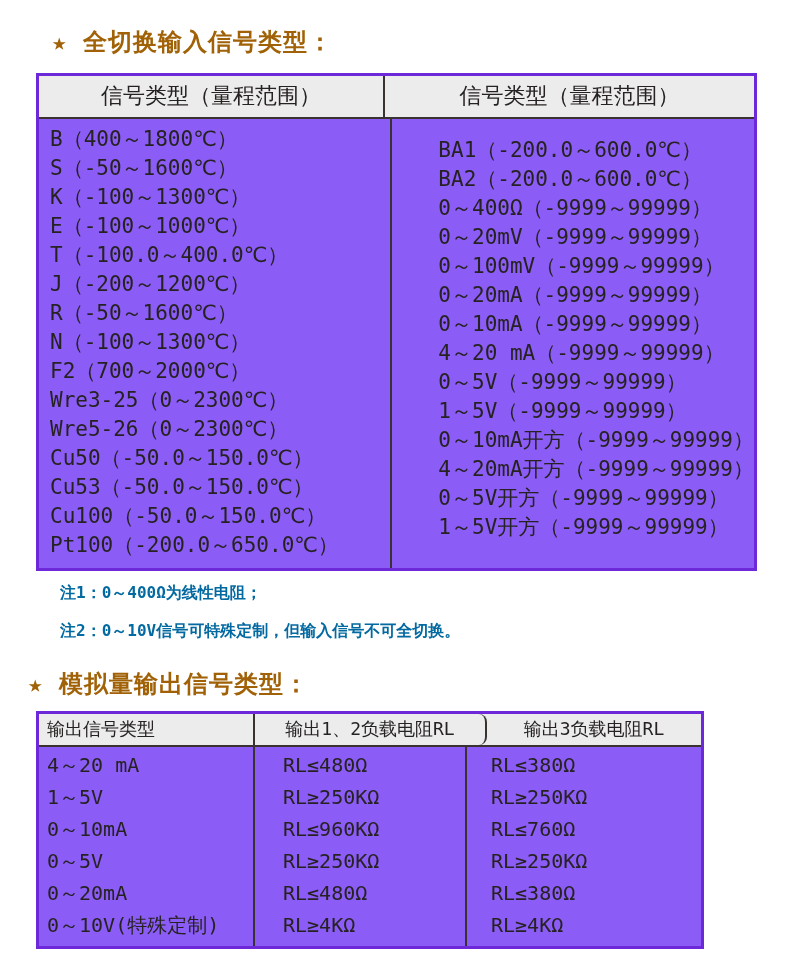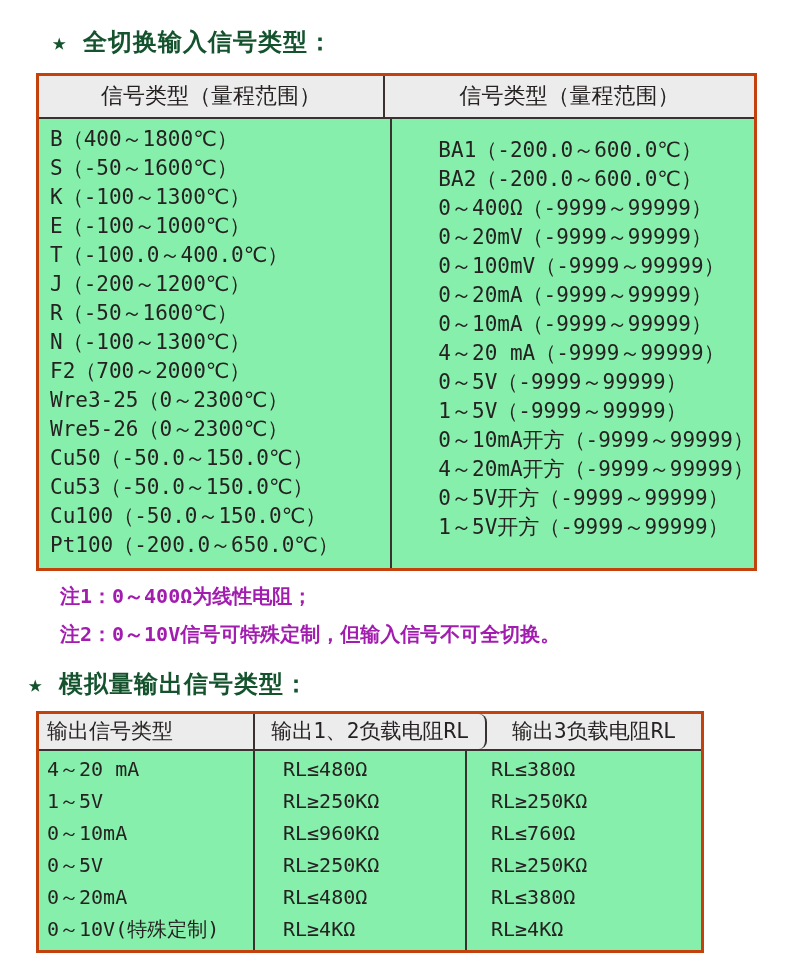--- a/index.html
+++ b/index.html
@@ -8,32 +8,32 @@
     background: #ffffff;
     font-family: "DejaVu Sans Mono", "DejaVu Sans", "Liberation Sans", sans-serif;
     color: #262221;
     position: relative;
     overflow: hidden;
   }
   .sec-title {
     position: absolute;
     font-size: 24px;
     font-weight: bold;
-    color: #14532d;
+    color: #a16207;
     letter-spacing: 1px;
     white-space: nowrap;
   }
   #title1 { left: 52px; top: 26px; }
   #title2 { left: 28px; top: 668px; }
 
   
   .spec-table {
     position: absolute;
-    border: 3px solid #c2410c;
-    background: #86efac;
+    border: 3px solid #6d28d9;
+    background: #8b5cf6;
     box-sizing: border-box;
   }
   #table1 { left: 36px; top: 73px; width: 721px; }
   #table1 .thead { display: flex; background: #ececec; border-bottom: 2px solid #3a3231; }
   #table1 .th {
     font-size: 22px; text-align: center;
     padding: 5px 0 6px 0; white-space: nowrap;
   }
   #table1 .th.left { width: 346px; border-right: 2px solid #3a3231; box-sizing: border-box; }
   #table1 .th.right { flex: 1; }
@@ -45,33 +45,33 @@
   }
   #table1 .col.right { flex: 1; padding: 17px 0 0 46px; border-radius: 13px; }
   #table1 .line {
     font-size: 21px; line-height: 29px; white-space: nowrap;
   }
 
   
   .note {
     position: absolute;
     left: 60px;
-    font-size: 20px;
+    font-size: 16px;
     font-weight: bold;
-    color: #a21caf;
+    color: #0369a1;
     white-space: nowrap;
   }
   #note1 { top: 583px; }
   #note2 { top: 621px; }
 
   
   #table2 { left: 36px; top: 711px; width: 668px; }
   #table2 .thead { display: flex; background: #ececec; border-bottom: 2px solid #3a3231; }
   #table2 .th {
-    font-size: 21px; padding: 3px 0 4px 0; white-space: nowrap; box-sizing: border-box;
+    font-size: 18px; padding: 3px 0 4px 0; white-space: nowrap; box-sizing: border-box;
   }
   #table2 .th.c1 { width: 216px; border-right: 2px solid #3a3231; text-align: left; padding-left: 8px; }
   #table2 .th.c2 { width: 232px; border-right: 2px solid #3a3231; text-align: center; border-radius: 8px; }
   #table2 .th.c3 { flex: 1; text-align: center; }
   #table2 .tbody { display: flex; }
   #table2 .col { box-sizing: border-box; padding-top: 2px; padding-bottom: 5px; }
   #table2 .col.c1 { width: 216px; border-right: 2px solid #3a3231; padding-left: 8px; }
   #table2 .col.c2 { width: 212px; border-right: 2px solid #3a3231; padding-left: 28px; }
   #table2 .col.c3 { flex: 1; padding-left: 24px; }
   #table2 .line { font-size: 20px; line-height: 32px; white-space: nowrap; }

